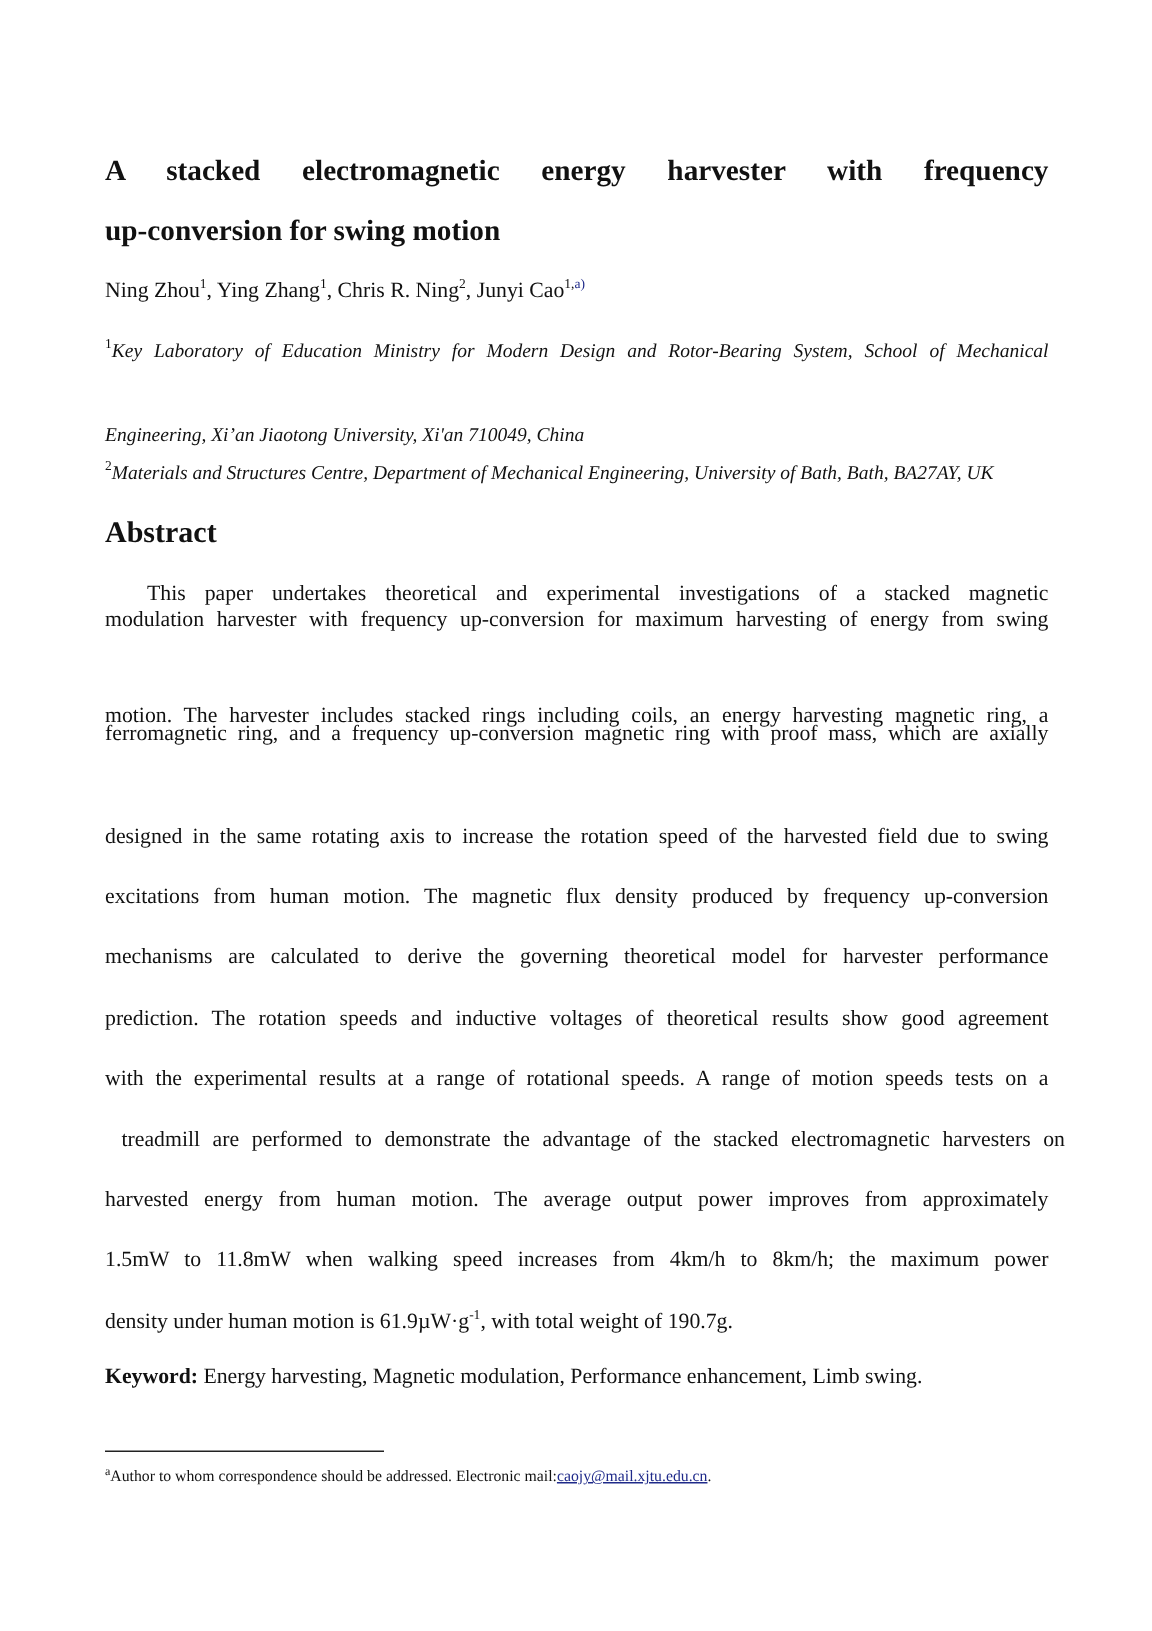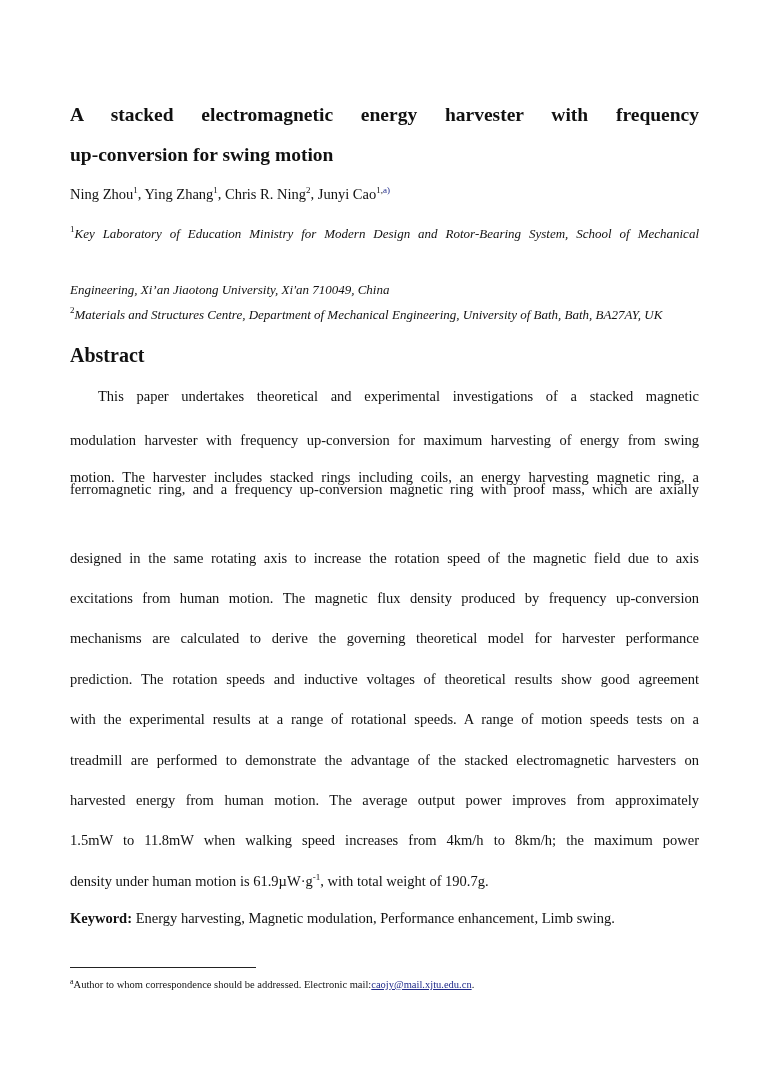--- a/index.html
+++ b/index.html
@@ -130,29 +130,29 @@
   </div>
 
   <div class="affil a1 justify"><sup>1</sup><span>Key Laboratory of Education Ministry for Modern Design and Rotor-Bearing System, School of Mechanical</span></div>
   <div class="affil a1b">Engineering, Xi’an Jiaotong University, Xi'an 710049, China</div>
   <div class="affil a2"><sup>2</sup><span>Materials and Structures Centre, Department of Mechanical Engineering, University of Bath, Bath, BA27AY, UK</span></div>
 
   <div class="section-heading">Abstract</div>
 
   <div id="abstract-lines">
       <div class="abstract-line first" style="top: 385px; white-space: normal; height: 22px; overflow: visible;">This paper undertakes theoretical and experimental investigations of a stacked magnetic</div>
-      <div class="abstract-line" style="top: 429px; white-space: normal; height: 22px; overflow: visible;">modulation harvester with frequency up-conversion for maximum harvesting of energy from swing</div>
+      <div class="abstract-line" style="top: 402px; white-space: normal; height: 22px; overflow: visible;">modulation harvester with frequency up-conversion for maximum harvesting of energy from swing</div>
       <div class="abstract-line" style="top: 465.8px; white-space: normal; height: 22px; overflow: visible;">motion. The harvester includes stacked rings including coils, an energy harvesting magnetic ring, a</div>
       <div class="abstract-line" style="top: 478px; white-space: normal; height: 22px; overflow: visible;">ferromagnetic ring, and a frequency up-conversion magnetic ring with proof mass, which are axially</div>
-      <div class="abstract-line" style="top: 546.6px; white-space: normal; height: 22px; overflow: visible;">designed in the same rotating axis to increase the rotation speed of the magnetic field due to axis</div>
+      <div class="abstract-line" style="top: 546.6px; white-space: normal; height: 22px; overflow: visible;">designed in the same rotating axis to increase the rotation speed of the harvested field due to swing</div>
       <div class="abstract-line" style="top: 587px; white-space: normal; height: 22px; overflow: visible;">excitations from human motion. The magnetic flux density produced by frequency up-conversion</div>
       <div class="abstract-line" style="top: 627.4px; white-space: normal; height: 22px; overflow: visible;">mechanisms are calculated to derive the governing theoretical model for harvester performance</div>
       <div class="abstract-line" style="top: 667.8px; white-space: normal; height: 22px; overflow: visible;">prediction. The rotation speeds and inductive voltages of theoretical results show good agreement</div>
       <div class="abstract-line" style="top: 708.2px; white-space: normal; height: 22px; overflow: visible;">with the experimental results at a range of rotational speeds. A range of motion speeds tests on a</div>
-      <div class="abstract-line" style="top: 748.6px; white-space: normal; height: 22px; overflow: visible;">treadmill are performed to demonstrate the advantage of the stacked electromagnetic harvesters on</div>
+      <div class="abstract-line" style="top: 748.6px; white-space: normal; height: 22px; overflow: visible; margin-left: 11px;">treadmill are performed to demonstrate the advantage of the stacked electromagnetic harvesters on</div>
       <div class="abstract-line" style="top: 789px; white-space: normal; height: 22px; overflow: visible;">harvested energy from human motion. The average output power improves from approximately</div>
       <div class="abstract-line" style="top: 829.4px; white-space: normal; height: 22px; overflow: visible;">1.5mW to 11.8mW when walking speed increases from 4km/h to 8km/h; the maximum power</div>
     </div>
 
   <div class="abstract-line last" style="top:870px;"><span>density under human motion is 61.9µW·g</span><sup>-1</sup><span>, with total weight of 190.7g.</span></div>
 
   <div class="keywords"><b>Keyword:</b><span> Energy harvesting, Magnetic modulation, Performance enhancement, Limb swing.</span></div>
 
   <div class="footnote-rule"></div>
 

